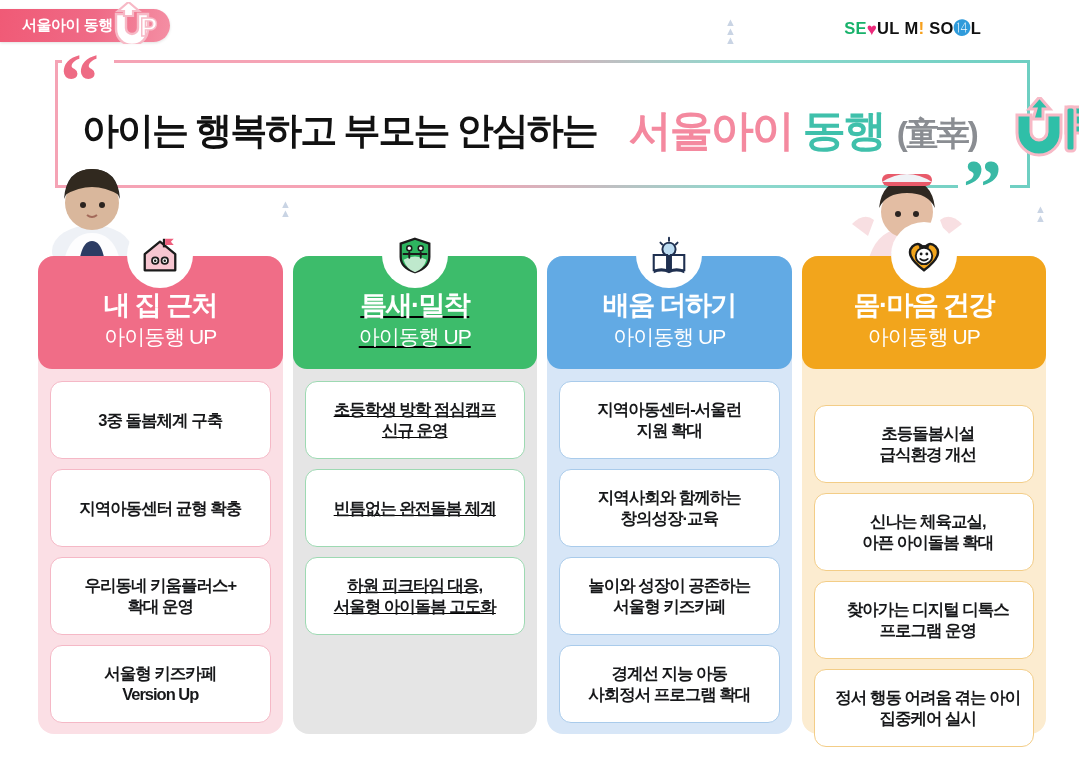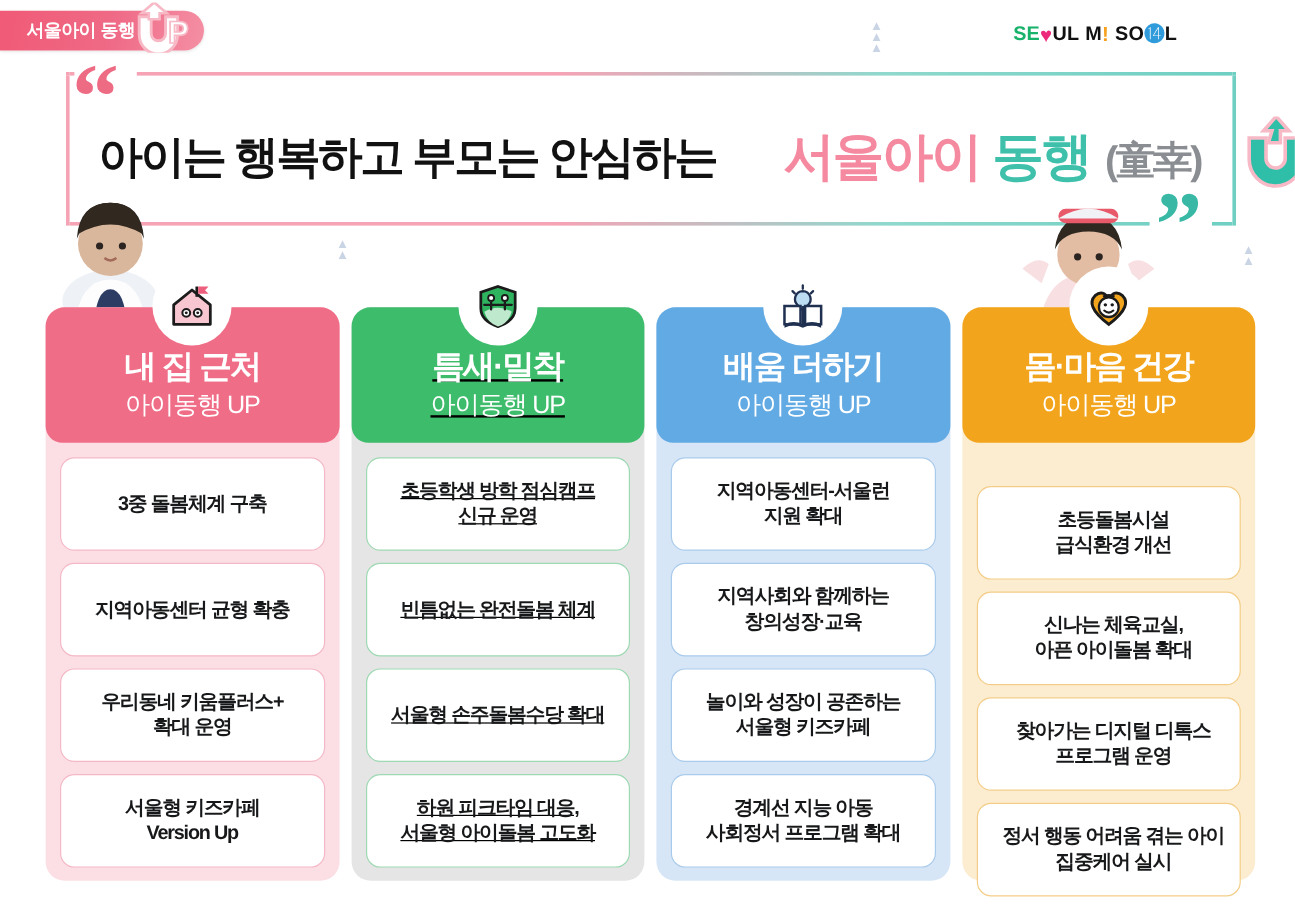--- a/index.html
+++ b/index.html
@@ -78,21 +78,21 @@
     font-size:37px; font-weight:bold; color:#111; letter-spacing:-2px;
     white-space:nowrap;
   }
   .headline-accent {
     font-size:43px; font-weight:bold; letter-spacing:-2px; white-space:nowrap;
     color:#f4899f;
     -webkit-text-stroke: 5px #ffffff;
     paint-order: stroke fill;
     position:relative;
   }
-  .headline-accent .pinkpart { color:#f4899f;margin-left:24px; }
+  .headline-accent .pinkpart { color:#f4899f; }
   .headline-accent .greenpart { color:#3fc0ab; }
   .headline-accent .hanja { color:#8a8d92; font-size:33px;margin-left:12px; }
   .headline-up {
     position:relative; width:86px; height:62px; top:-3px;
   }
 
   
   .kid { position:absolute; }
   .kid-l { left:40px; top:155px; width:108px; height:118px; }
   .kid-r { left:848px; top:160px; width:118px; height:112px; }
@@ -265,21 +265,20 @@
           <path d="M16 19 v6 M28 19 v6 M10 21 h24" stroke="#1b1b1b" stroke-width="2" stroke-linecap="round"></path>
         </svg>
       </div>
       <div class="col-head">
         <div class="t1">틈새·밀착</div>
         <div class="t2">아이동행 UP</div>
       </div>
       <div class="items">
         <div class="item">초등학생 방학 점심캠프<br>신규 운영</div>
         <div class="item">빈틈없는 완전돌봄 체계</div>
-        <div class="item">서울형 손주돌봄수당 확대</div>
         <div class="item">하원 피크타임 대응,<br>서울형 아이돌봄 고도화</div>
       </div>
     </div>
 
     <div class="col c3">
       <div class="col-icon">
         <svg viewBox="0 0 44 44" width="42" height="42">
           <path d="M22 9 a7 7 0 0 1 4 12.6 V25 h-8 v-3.4 A7 7 0 0 1 22 9 Z" fill="#bcdcf2" stroke="#1f3050" stroke-width="2"></path>
           <path d="M22 4 v3 M13 9 l2 2 M31 9 l-2 2" stroke="#1f3050" stroke-width="2" stroke-linecap="round"></path>
           <path d="M6 22 h14 v16 H6 Z M24 22 h14 v16 H24 Z" fill="#fff" stroke="#1f3050" stroke-width="2.2"></path>

